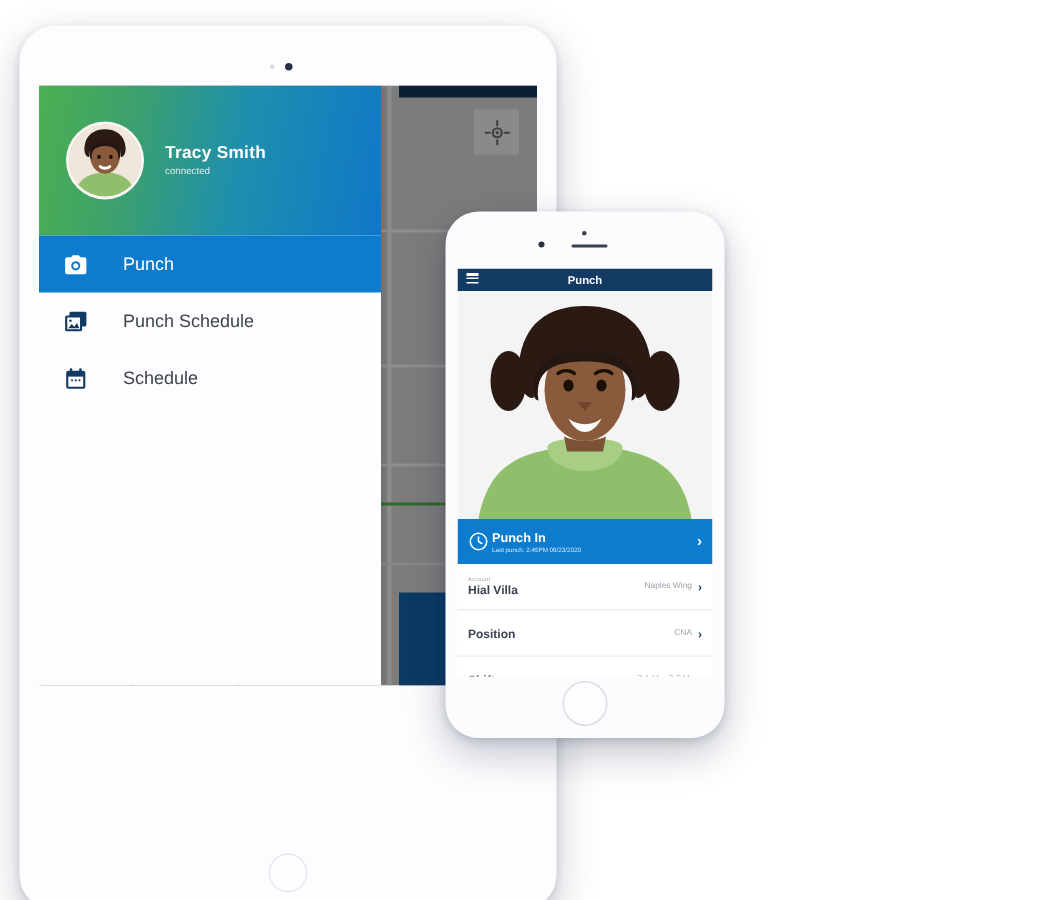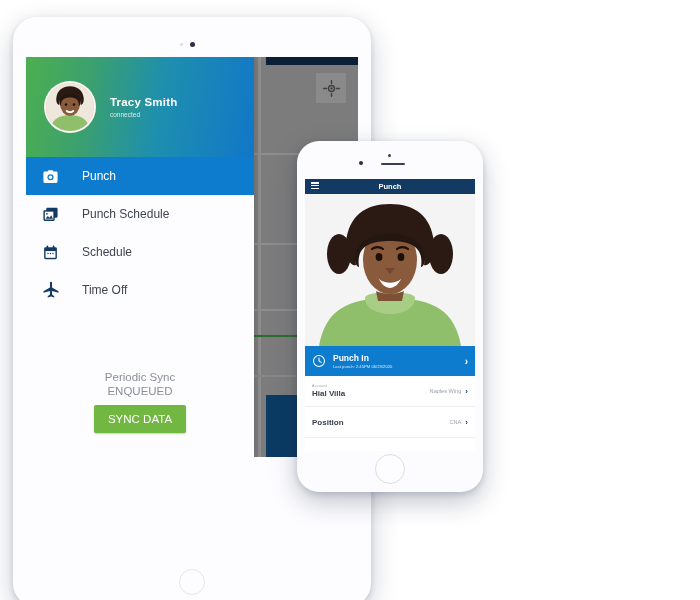--- a/index.html
+++ b/index.html
@@ -189,21 +189,21 @@
     height: 152px; position: relative; overflow: hidden;
     background: #f2f2f2;
   }
   #photo svg { position: absolute; left: 0; top: 0; width: 100%; height: 100%; }
 
   #punch-card {
     background: #0d7bce; height: 30px;
     display: flex; align-items: center; padding: 0 7px;
   }
   #punch-ic { flex: none; display: flex; align-items: center; }
-  #punch-texts { margin-left: 7px; flex: 1; }
+  #punch-texts { margin-left: 2px; flex: 1; }
   #punch-title { color: #fff; font-size: 8.5px; font-weight: bold; }
   #punch-sub { color: rgba(255,255,255,0.85); font-size: 4.2px; margin-top: 1.5px; }
   .chev-w { color: #ffffff; font-size: 10px; font-weight: bold; }
 
   .row {
     height: 31px; border-bottom: 1px solid #eceef2;
     display: flex; align-items: center; padding: 0 7px;
   }
   .row-left { flex: 1; }
   .row-cap { font-size: 3.6px; color: #9aa0ac; letter-spacing: .3px; }
@@ -310,34 +310,21 @@
               <rect x="15.3" y="2" width="2.2" height="4.5" rx="1" fill="#123a63"></rect>
               <circle cx="8.5" cy="13.5" r="1" fill="#123a63"></circle>
               <circle cx="12" cy="13.5" r="1" fill="#123a63"></circle>
               <circle cx="15.5" cy="13.5" r="1" fill="#123a63"></circle>
             </svg>
           </span>
           <span class="nav-label">Schedule</span>
         </div>
 
 
-        <div class="nav-item">
-          <span class="nav-ic">
-            <svg width="18" height="18" viewBox="0 0 24 24">
-              <path d="M10.6 2.6c0-.9.6-1.6 1.4-1.6s1.4.7 1.4 1.6v6.2l8.6 4.8v2.2l-8.6-2.6v4.9l3 2.1v1.8L12 20.6l-4.4 1.4v-1.8l3-2.1v-4.9L2 15.8v-2.2l8.6-4.8z" fill="#123a63"></path>
-            </svg>
-          </span>
-          <span class="nav-label">Time Off</span>
-        </div>
-
-        <div id="sync-area">
-          <div id="sync-title">Periodic Sync</div>
-          <div id="sync-state">ENQUEUED</div>
-          <button id="sync-btn">SYNC DATA</button>
-        </div>
+
 
       </div>
     </div>
 
     <div id="tablet-home"></div>
   </div>
 
   <div id="phone">
     <div id="phone-sensor"></div>
     <div id="phone-cam"></div>

